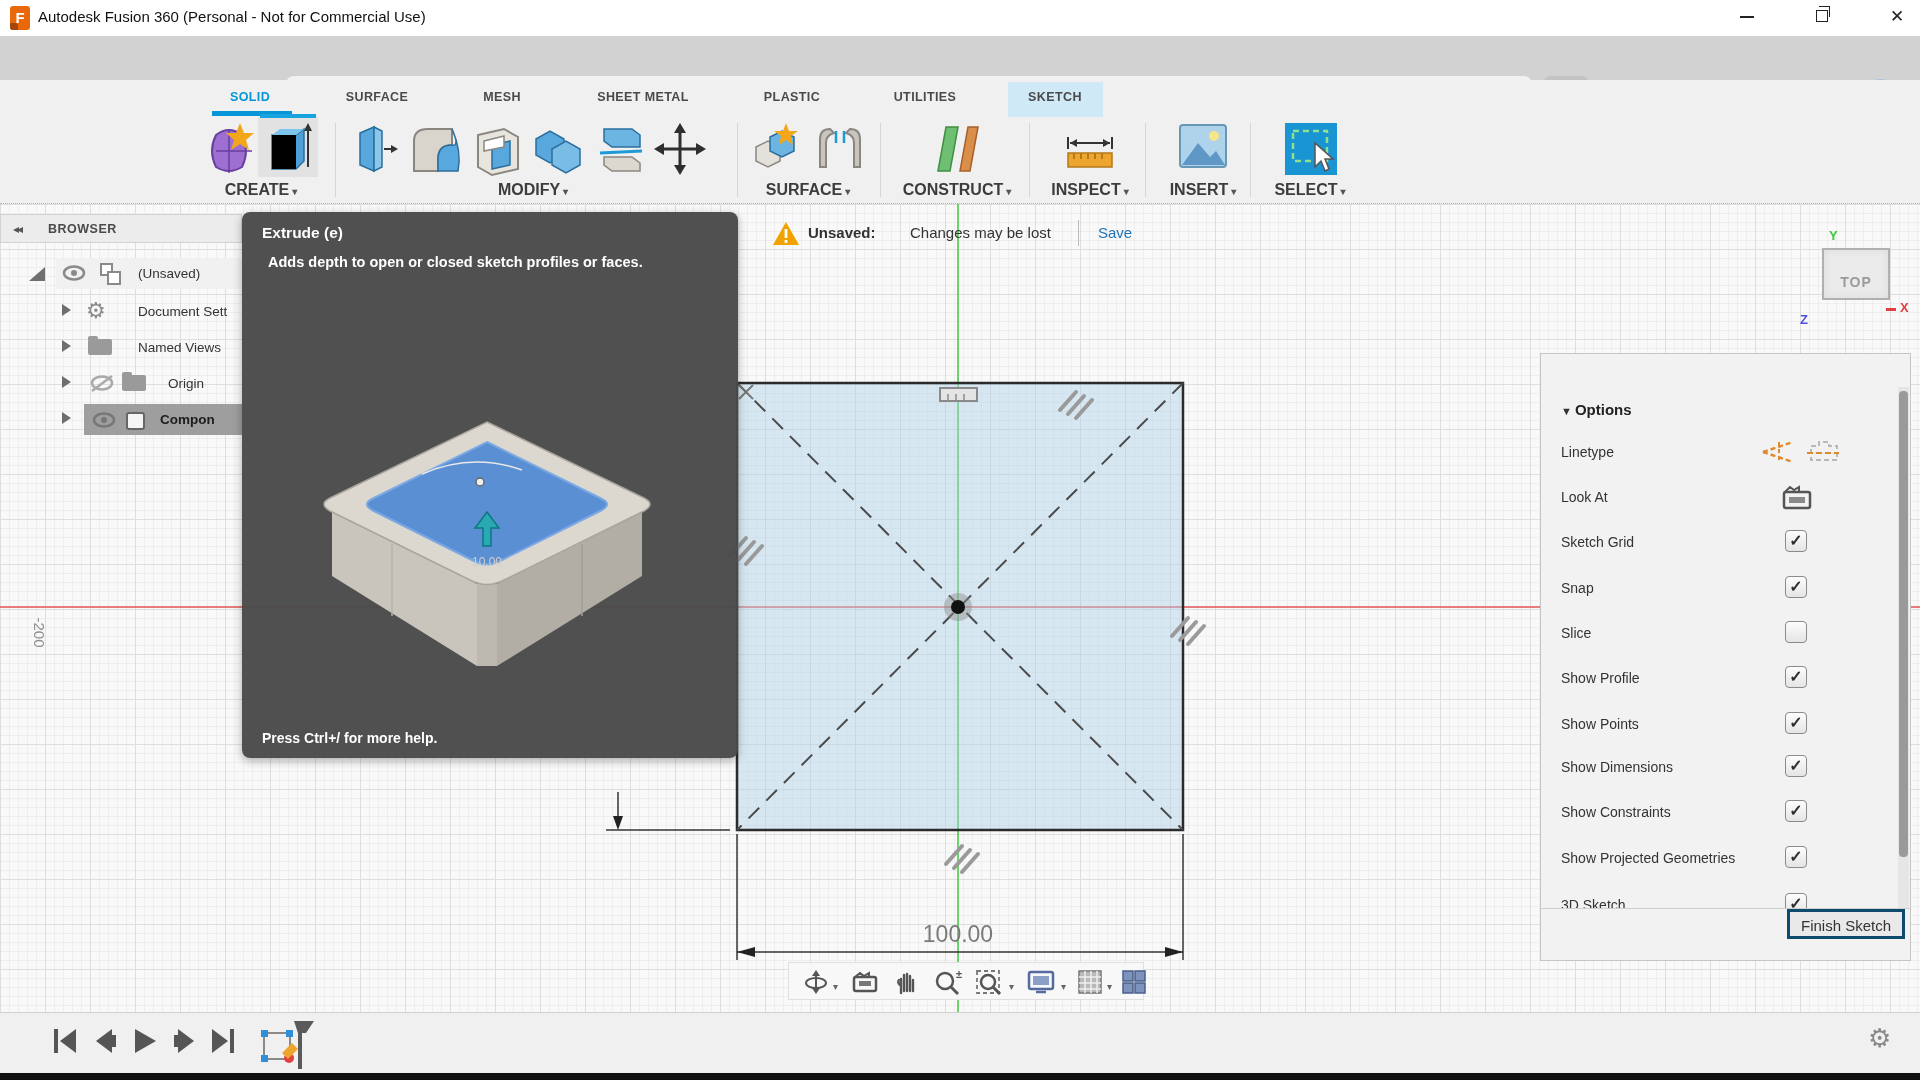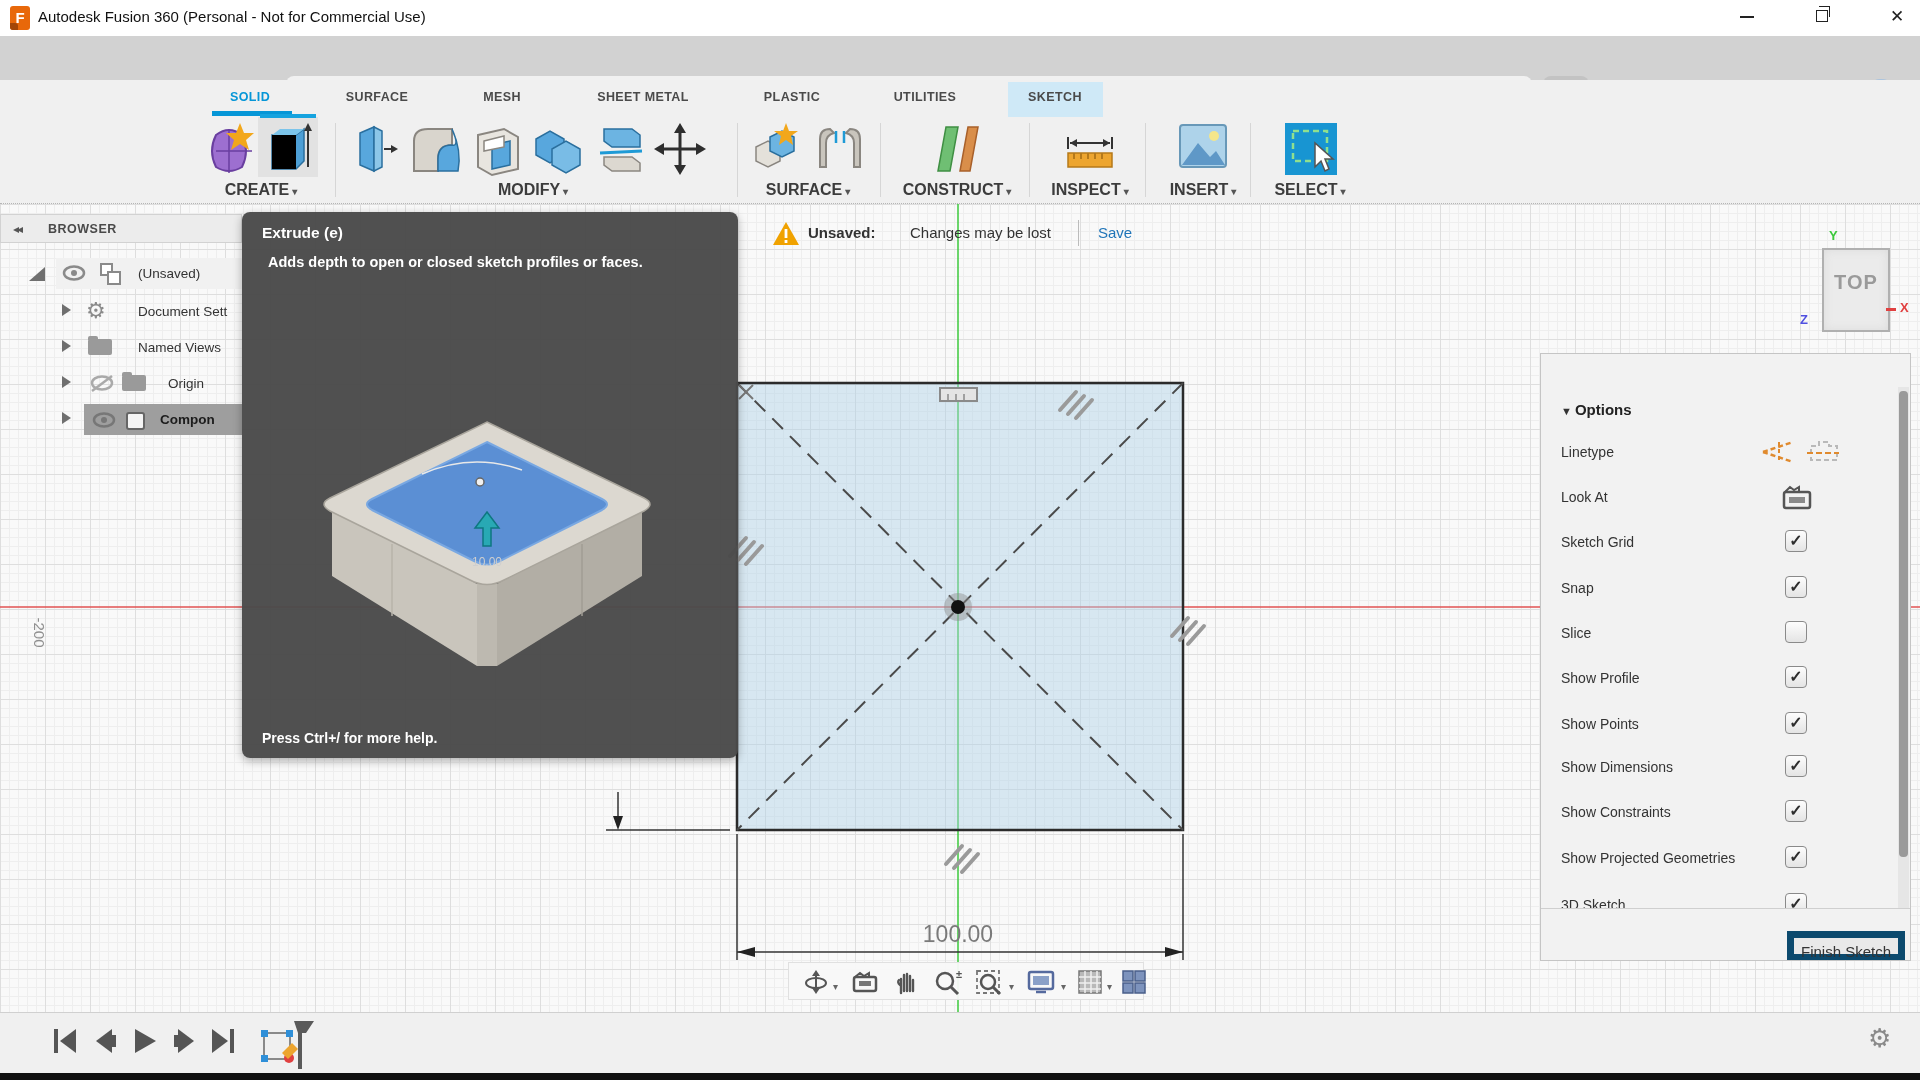--- a/index.html
+++ b/index.html
@@ -44,21 +44,21 @@
   
   #canvas { left:0; top:204px; width:1920px; height:808px;
     background-color:#f9f9f9;
     background-image:
       linear-gradient(#dedede 1px, transparent 1px),
       linear-gradient(90deg,#dedede 1px, transparent 1px),
       linear-gradient(#eeeeee 1px, transparent 1px),
       linear-gradient(90deg,#eeeeee 1px, transparent 1px);
     background-size:45px 45px,45px 45px,9px 9px,9px 9px; }
   #axis-tick { left:24px; top:420px; font-size:15px; color:#909090; transform:rotate(90deg); }
-  #viewcube { left:1822px; top:44px; width:68px; height:84px; background:#ebebeb; border:2px solid #b0b0b0; color:#9a9a9a; font-size:20px; font-weight:bold; letter-spacing:1px; text-align:center; line-height:64px; box-shadow:inset 0 0 10px #dcdcdc; }
+  #viewcube { left:1822px; top:44px; width:68px; height:52px; background:#ebebeb; border:2px solid #b0b0b0; color:#9a9a9a; font-size:14px; font-weight:bold; letter-spacing:1px; text-align:center; line-height:64px; box-shadow:inset 0 0 10px #dcdcdc; }
   .axlabel { font-size:13px; font-weight:bold; }
   
   #warnbar { left:762px; top:14px; height:32px; }
   #warnbar * { white-space:nowrap; }
   
   #tooltip { left:242px; top:8px; width:496px; height:546px; background:rgba(74,74,74,.97); border-radius:8px; color:#fff; z-index:50; box-shadow:0 3px 10px rgba(0,0,0,.3); }
   #tooltip .tt-title { left:20px; top:12px; font-size:15.5px; font-weight:bold; }
   #tooltip .tt-body { left:26px; width:458px; font-size:14.5px; font-weight:700; line-height:1.14; }
   #tooltip .tt-footer { left:20px; top:518px; font-size:14px; font-weight:600; }
   
@@ -71,21 +71,21 @@
   
   #palette { left:1540px; top:149px; width:371px; height:608px; background:#f2f2f2; border:1px solid #c5c5c5; z-index:40; overflow:hidden; }
   #palette-header { left:0; top:0; width:369px; height:32px; background:#f7f7f7; border-bottom:1px solid #d0d0d0; }
   #palette-title { left:44px; top:9px; font-size:12.5px; font-weight:bold; color:#4a4a4a; letter-spacing:.5px; }
   #options-row { left:20px; top:47px; font-size:15px; font-weight:bold; color:#222; }
   .prow-label { left:20px; font-size:14px; color:#333; }
   .cb { width:22px; height:22px; border:1px solid #8a8a8a; border-radius:4px; background:linear-gradient(#fdfdfd,#e4e4e4); text-align:center; line-height:20px; font-size:16px; font-weight:bold; color:#2e2e2e; }
   .cb.unchecked::after { content:""; }
   .cb.checked::after { content:"✓"; }
   #palette-footer { left:0; top:554px; width:369px; height:52px; background:#f2f2f2; border-top:1px solid #cfcfcf; }
-  #finish-btn { left:246px; top:22px; width:118px; height:30px; background:#e9e9e9; border:7px solid #0c4a6e; font-size:15px; color:#333; text-align:center; line-height:28px; }
+  #finish-btn { left:246px; top:0; width:118px; height:30px; background:#e9e9e9; border:3px solid #0c4a6e; font-size:15px; color:#333; text-align:center; line-height:28px; }
   #pscroll-track { left:357px; top:33px; width:11px; height:521px; background:#e6e6e6; }
   #pscroll-thumb { left:1px; top:4px; width:9px; height:466px; background:#9a9a9a; border-radius:4px; }
   
   #navbar { left:788px; top:758px; width:356px; height:38px; background:rgba(248,248,248,.95); border:1px solid #e0e0e0; }
   .nav-ic { top:6px; color:#5a5a5a; }
   
   #timeline { left:0; top:1012px; width:1920px; height:61px; background:#f0f0f0; border-top:1px solid #d0d0d0; }
   #blackstrip { left:0; top:1073px; width:1920px; height:7px; background:#111; }
   .tl-btn { top:14px; color:#555; }
   #tl-gear { left:1868px; top:10px; font-size:26px; color:#8a8a8a; }

